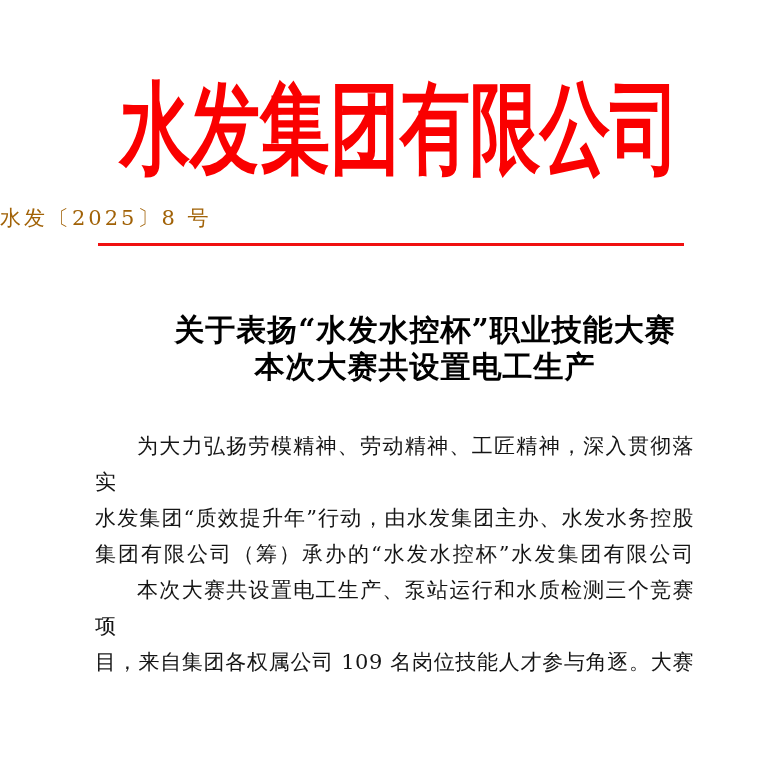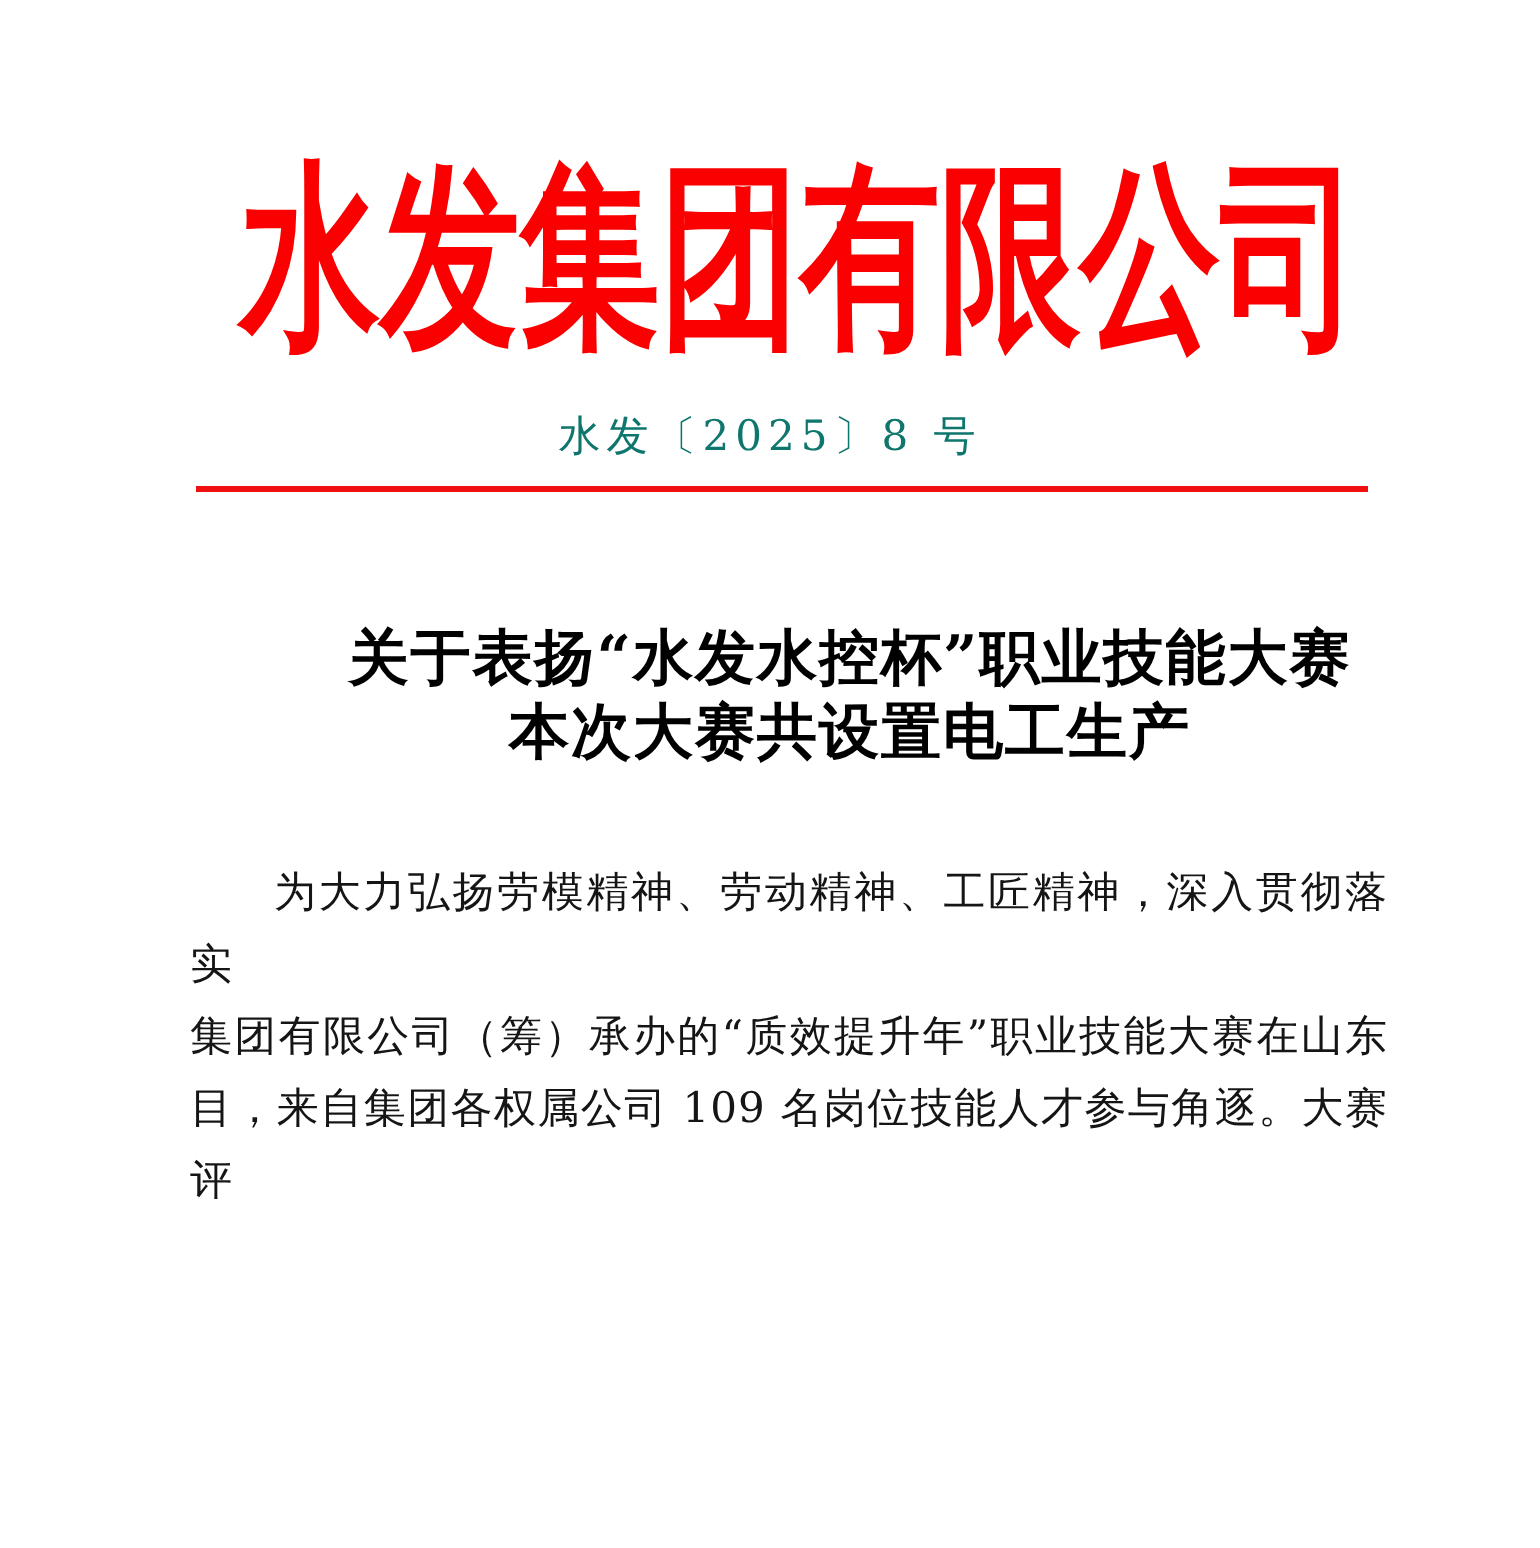--- a/index.html
+++ b/index.html
@@ -31,25 +31,24 @@
     transform: scaleX(0.70);
     transform-origin: 50% 50%;
     letter-spacing: 0px;
   }
   
   .docnum {
     position: absolute;
     top: 203px;
     left: 0;
     width: 100%;
-    text-align: center;
     font-size: 21px;
     line-height: 30px;
     letter-spacing: 3px;
-    color: #0f766e;
+    color: #a16207;
   }
   
   .redline {
     position: absolute;
     top: 243px;
     left: 98px;
     width: 586px;
     height: 3px;
     background: #f01010;
   }
@@ -99,18 +98,20 @@
 
   <div class="redline"></div>
 
   <div class="doc-title">
     <div>关于表扬“水发水控杯”职业技能大赛</div>
     <div>本次大赛共设置电工生产</div>
   </div>
 
   <div class="body-block">
     <div class="ln ind jst">为大力弘扬劳模精神、劳动精神、工匠精神，深入贯彻落实</div>
-    <div class="ln jst">集团有限公司（筹）承办的“质效提升年”职业技能大赛在山东</div>
+    <div class="ln jst">水发集团“质效提升年”行动，由水发集团主办、水发水务控股</div>
+    <div class="ln jst">集团有限公司（筹）承办的“水发水控杯”水发集团有限公司</div>
+    <div class="ln ind jst">本次大赛共设置电工生产、泵站运行和水质检测三个竞赛项</div>
     <div class="ln jst">目，来自集团各权属公司 109 名岗位技能人才参与角逐。大赛评</div>
 
   </div>
 
 </div>
 
 </body></html>

